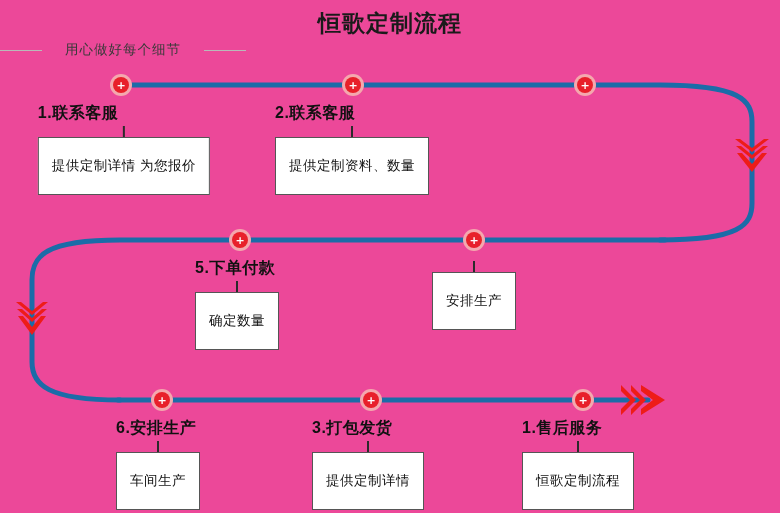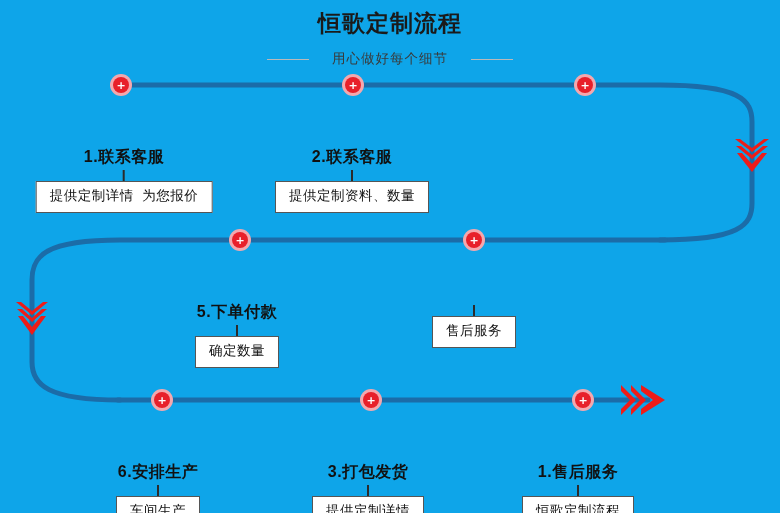--- a/index.html
+++ b/index.html
@@ -7,21 +7,21 @@
     padding: 0;
     background: #ffffff;
   }
   body {
     font-family: "Liberation Sans", "DejaVu Sans", sans-serif;
   }
   #stage {
     position: relative;
     width: 780px;
     height: 513px;
-    background: #0ea5e9;
+    background: #ec4899;
     overflow: hidden;
   }
 
   
   .header {
     position: absolute;
     left: 0;
     top: 0;
     width: 780px;
     text-align: center;
@@ -31,23 +31,22 @@
     padding-top: 9px;
     font-size: 23px;
     font-weight: bold;
     color: #1a1a1a;
     letter-spacing: 1px;
     line-height: 28px;
   }
   .subwrap {
     display: flex;
     align-items: center;
-    justify-content: center;
     gap: 23px;
-    margin-top: 13px;
+    margin-top: 4px;
   }
   .subrule {
     width: 42px;
     height: 1px;
     background: #b9b9b9;
   }
   .subtitle {
     font-size: 13.5px;
     color: #3a3a3a;
     letter-spacing: 1px;
@@ -88,47 +87,44 @@
     font-size: 11px;
     line-height: 11px;
     font-weight: bold;
     font-family: "DejaVu Sans", sans-serif;
   }
 
   
   .step {
     position: absolute;
     transform: translateX(-50%);
-    text-align: center;
     white-space: nowrap;
-    margin-top: 44px;
   }
   .step-label {
     font-size: 16px;
     font-weight: bold;
     color: #111111;
     letter-spacing: 0.5px;
     line-height: 20px;
   }
   .connector {
     width: 2px;
     height: 11px;
     background: #2b2b2b;
     margin: 3px auto 0 auto;
   }
   .step-box {
     display: inline-block;
     border: 1px solid #555555;
     background: #ffffff;
-    padding: 7px 13px;
+    padding: 20px 13px;
     font-size: 13.5px;
     color: #111111;
     line-height: 16px;
     letter-spacing: 0.5px;
-    font-family: Liberation Mono, monospace;
   }
 </style>
 </head>
 <body>
 
 <div id="stage">
 
   <div class="header">
     <h1 class="title">恒歌定制流程</h1>
     <div class="subwrap">
@@ -210,21 +206,21 @@
 
 
   <div class="step" style="left:237px; top:258px;">
     <div class="step-label">5.下单付款</div>
     <div class="connector"></div>
     <div class="step-box">确定数量</div>
   </div>
 
   <div class="step" style="left:474px; top:258px;">
     <div class="connector"></div>
-    <div class="step-box">售后服务</div>
+    <div class="step-box">安排生产</div>
   </div>
 
   <div class="step" style="left:158px; top:418px;">
     <div class="step-label">6.安排生产</div>
     <div class="connector"></div>
     <div class="step-box">车间生产</div>
   </div>
 
   <div class="step" style="left:368px; top:418px;">
     <div class="step-label">3.打包发货</div>

